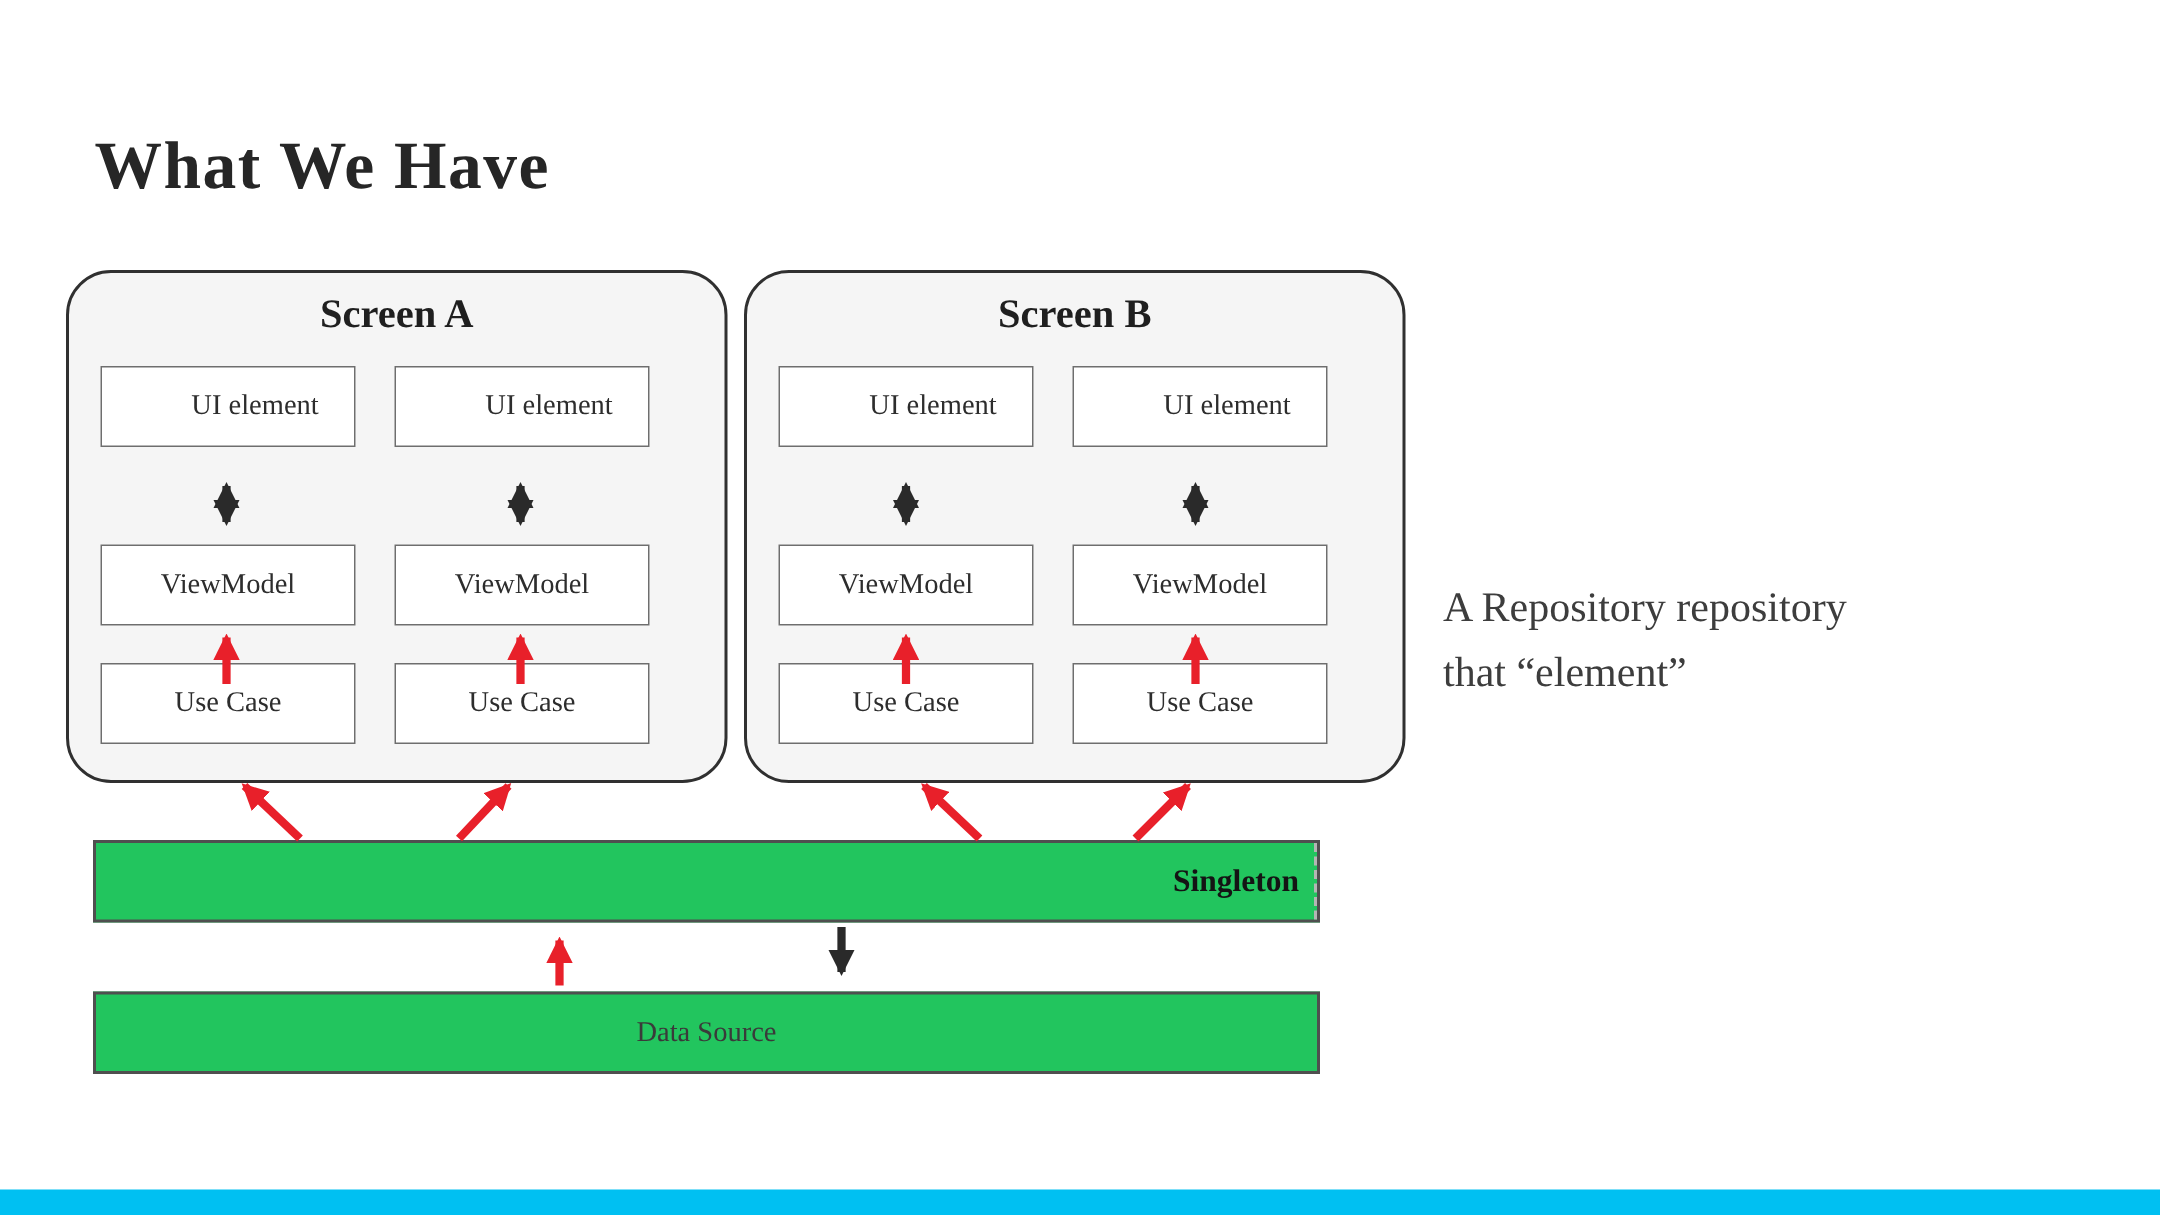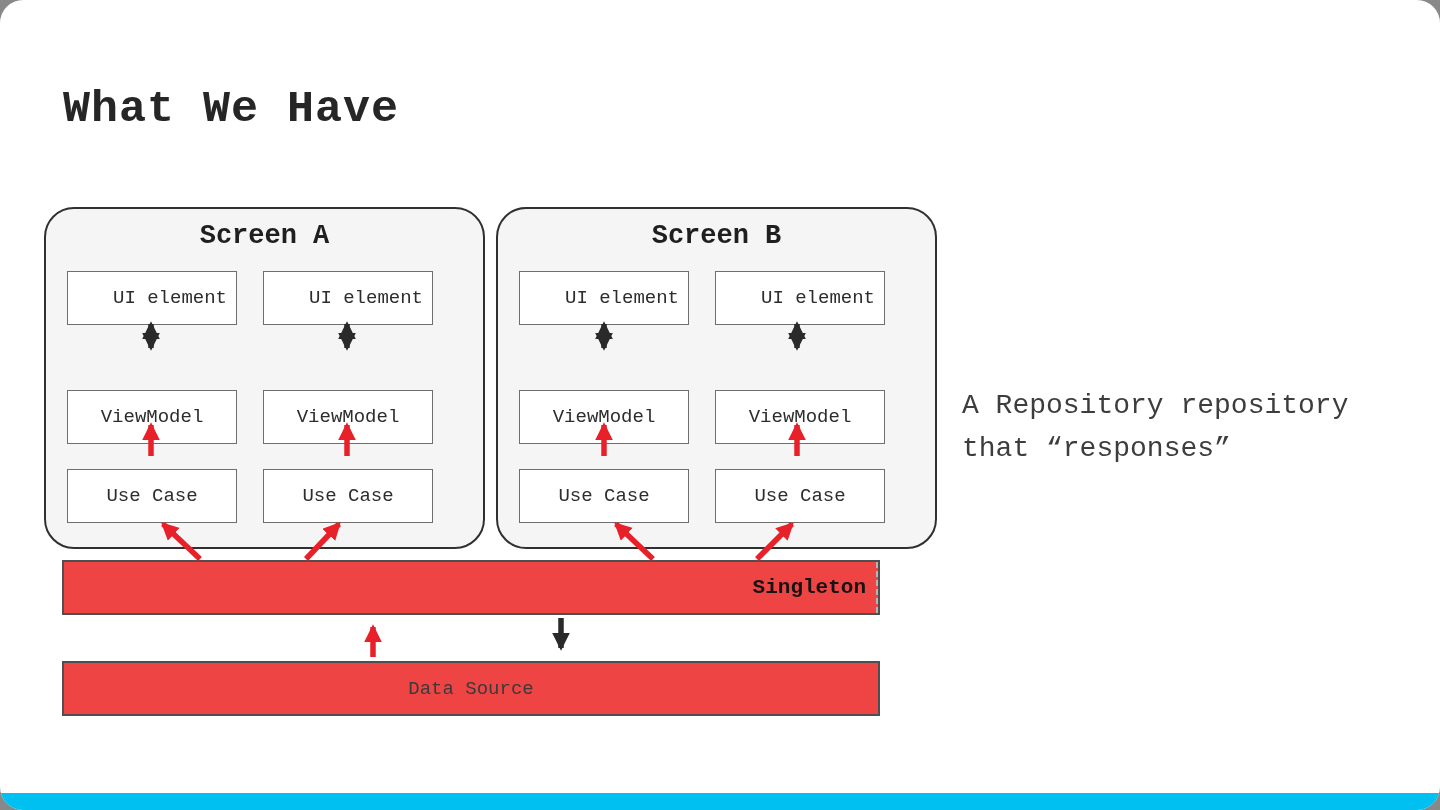--- a/index.html
+++ b/index.html
@@ -8,28 +8,28 @@
     --bottom-bar:#00c0f2;
     --panel-fill:#f5f5f5;
     --panel-border:#303030;
     --node-border:#6e6e6e;
     --bar-border:#4f4f4f;
     --ink:#2d2d2d;
   }
   html,body{margin:0;padding:0;background:#888;}
   .slide{
     position:relative;width:1440px;height:810px;background:#ffffff;overflow:hidden;
-    font-family:Liberation Mono, monospace;margin:0 auto;border-radius:23px;
+    font-family:Liberation Serif, serif;margin:0 auto;
   }
   .slide-title{
     position:absolute;left:63px;top:84px;font-size:45px;font-weight:600;
     color:#262626;letter-spacing:1px;
   }
   .screen-panel{
-    position:absolute;top:207px;width:441px;height:342px;box-sizing:border-box;
+    position:absolute;top:180px;width:441px;height:342px;box-sizing:border-box;
     background:var(--panel-fill);border:2px solid var(--panel-border);border-radius:30px;
   }
   .screen-panel.a{left:44px;}
   .screen-panel.b{left:496px;}
   .screen-title{
     position:absolute;top:12px;left:0;width:100%;text-align:center;
     font-size:27px;font-weight:700;color:#1f1f1f;
   }
   .node{
     position:absolute;width:170px;height:54px;box-sizing:border-box;
@@ -37,21 +37,21 @@
     display:flex;align-items:center;justify-content:center;
     font-size:19px;color:var(--ink);
   }
   .col1{left:21px;}
   .col2{left:217px;}
   .row-ui{top:62px;padding-left:36px;}
   .row-vm{top:161px;margin-top:20px;}
   .row-uc{top:260px;}
   .bar-box{
     position:absolute;left:62px;width:818px;height:55px;box-sizing:border-box;
-    background:#ef4444;border:2px solid var(--bar-border);
+    background:#22c55e;border:2px solid var(--bar-border);
   }
   .repo-box{top:560px;display:flex;align-items:stretch;}
   .repo-half{flex:1;display:flex;align-items:center;font-size:21px;font-weight:700;color:#141414;}
   .repo-left{justify-content:flex-end;padding-right:10px;}
   .repo-right{justify-content:flex-start;padding-left:10px;}
   .repo-divider{width:0;border-left:2px dashed #b5b5b5;}
   .data-box{top:661px;display:flex;align-items:center;justify-content:center;
     font-size:19px;color:#3a3a3a;}
   .caption{
     position:absolute;left:962px;top:384px;font-size:28px;line-height:43px;color:#3d3d3d;
@@ -95,21 +95,21 @@
 
   <div class="bar-box repo-box">
     <div class="repo-half repo-left">Singleton</div>
     <div class="repo-divider"></div>
   </div>
 
   <div class="bar-box data-box">Data Source</div>
 
   <div class="caption">
     <div>A Repository repository</div>
-    <div>that “responses”</div>
+    <div>that “element”</div>
   </div>
 
   <svg class="arrow-layer" viewBox="0 0 1440 810">
     <defs>
       <marker id="mr" viewBox="0 0 10 10" refX="8.5" refY="5" markerWidth="3.2" markerHeight="3.2" orient="auto-start-reverse">
         <path class="mk-red" d="M0,0 L10,5 L0,10 z"></path>
       </marker>
       <marker id="mb" viewBox="0 0 10 10" refX="8.5" refY="5" markerWidth="3.2" markerHeight="3.2" orient="auto-start-reverse">
         <path class="mk-blk" d="M0,0 L10,5 L0,10 z"></path>
       </marker>

